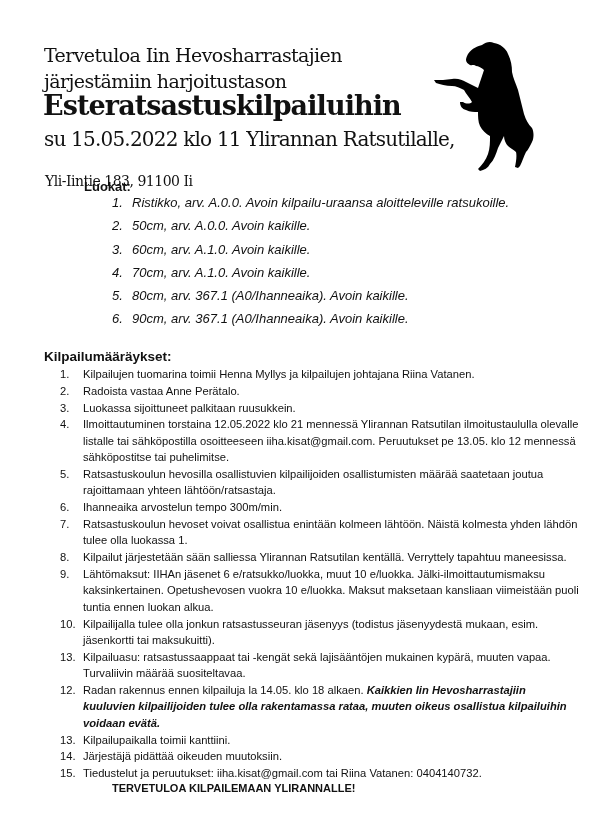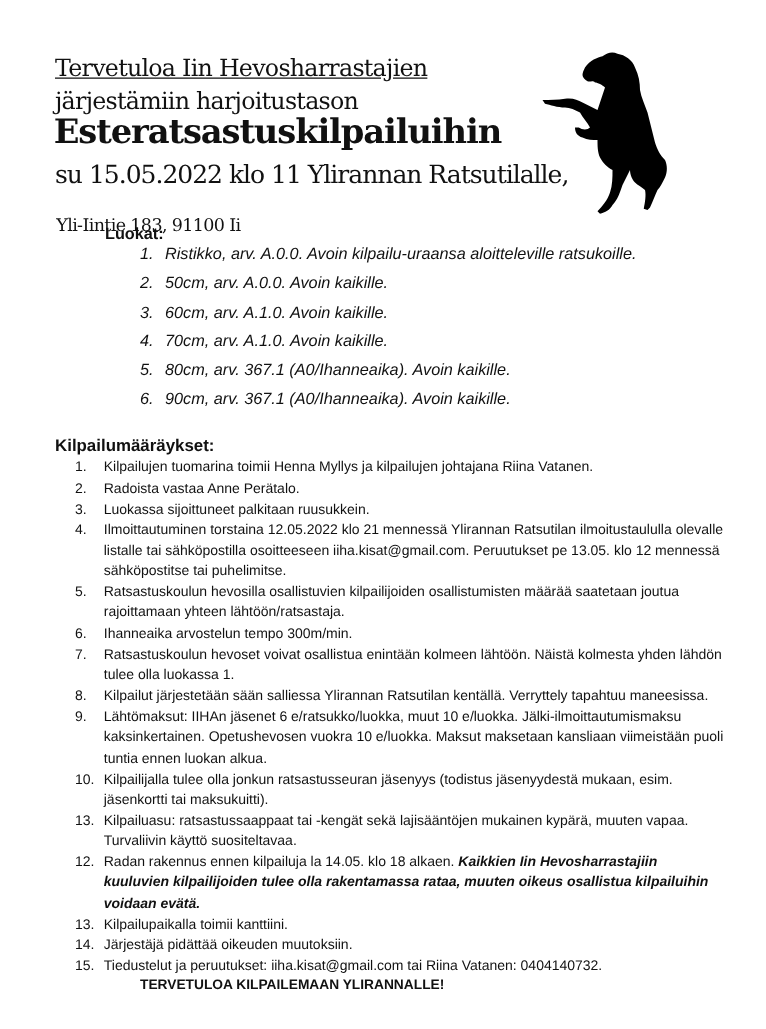--- a/index.html
+++ b/index.html
@@ -1,21 +1,21 @@
 <!DOCTYPE html>
 <html><head>
 <meta charset="utf-8">
 <style>
   html, body { margin: 0; padding: 0; background: #ffffff; }
   body { width: 613px; height: 823px; position: relative; overflow: hidden; color: #111; }
   .serif { font-family: "DejaVu Serif", "Liberation Serif", serif; }
   .sans { font-family: "Liberation Sans", "DejaVu Sans", sans-serif; }
   .abs { position: absolute; white-space: nowrap; }
 
-  #intro1 { left: 44px; top: 44px; font-size: 19px; letter-spacing: -0.6px; text-decoration: underline; }
+  #intro1 { left: 44px; top: 44px; font-size: 19px; letter-spacing: -0.6px; }
   #intro2 { left: 44px; top: 70px; font-size: 19px; letter-spacing: -0.6px; }
   #title { left: 43px; top: 90px; font-size: 27px; font-weight: bold; letter-spacing: -0.9px; }
   #dateline { left: 44px; top: 127px; font-size: 20px; letter-spacing: -0.8px; }
   #address { left: 45px; top: 153px; font-size: 14px; letter-spacing: -0.5px; margin-top: 20px; }
 
   #horse { position: absolute; left: 420px; top: 36px; width: 120px; height: 144px; }
 
   #classes-heading { left: 44px; top: 179px; font-size: 13px; font-weight: bold; margin-left: 40px; }
 
   #classes-list { position: absolute; left: 112px; top: 195px; margin: 0; padding: 0; list-style: none; }
@@ -129,21 +129,21 @@
     <li>
         <span class="num">9.</span>
         <span class="txt"><span>Lähtömaksut: IIHAn jäsenet 6 e/ratsukko/luokka, muut 10 e/luokka. Jälki-ilmoittautumismaksu kaksinkertainen. Opetushevosen vuokra 10 e/luokka. Maksut maksetaan kansliaan viimeistään puoli tuntia ennen luokan alkua.</span></span>
       </li>
     <li>
         <span class="num">10.</span>
         <span class="txt"><span>Kilpailijalla tulee olla jonkun ratsastusseuran jäsenyys (todistus jäsenyydestä mukaan, esim. jäsenkortti tai maksukuitti).</span></span>
       </li>
     <li>
         <span class="num">13.</span>
-        <span class="txt"><span>Kilpailuasu: ratsastussaappaat tai -kengät sekä lajisääntöjen mukainen kypärä, muuten vapaa. Turvaliivin käyttö suositeltavaa.</span></span>
+        <span class="txt"><span>Kilpailuasu: ratsastussaappaat tai -kengät sekä lajisääntöjen mukainen kypärä, muuten vapaa. Turvaliivin määrää suositeltavaa.</span></span>
       </li>
     <li>
         <span class="num">12.</span>
         <span class="txt"><span>Radan rakennus ennen kilpailuja la 14.05. klo 18 alkaen. </span><span class="emph">Kaikkien Iin Hevosharrastajiin kuuluvien kilpailijoiden tulee olla rakentamassa rataa, muuten oikeus osallistua kilpailuihin voidaan evätä.</span></span>
       </li>
     <li>
         <span class="num">13.</span>
         <span class="txt"><span>Kilpailupaikalla toimii kanttiini.</span></span>
       </li>
     <li>

